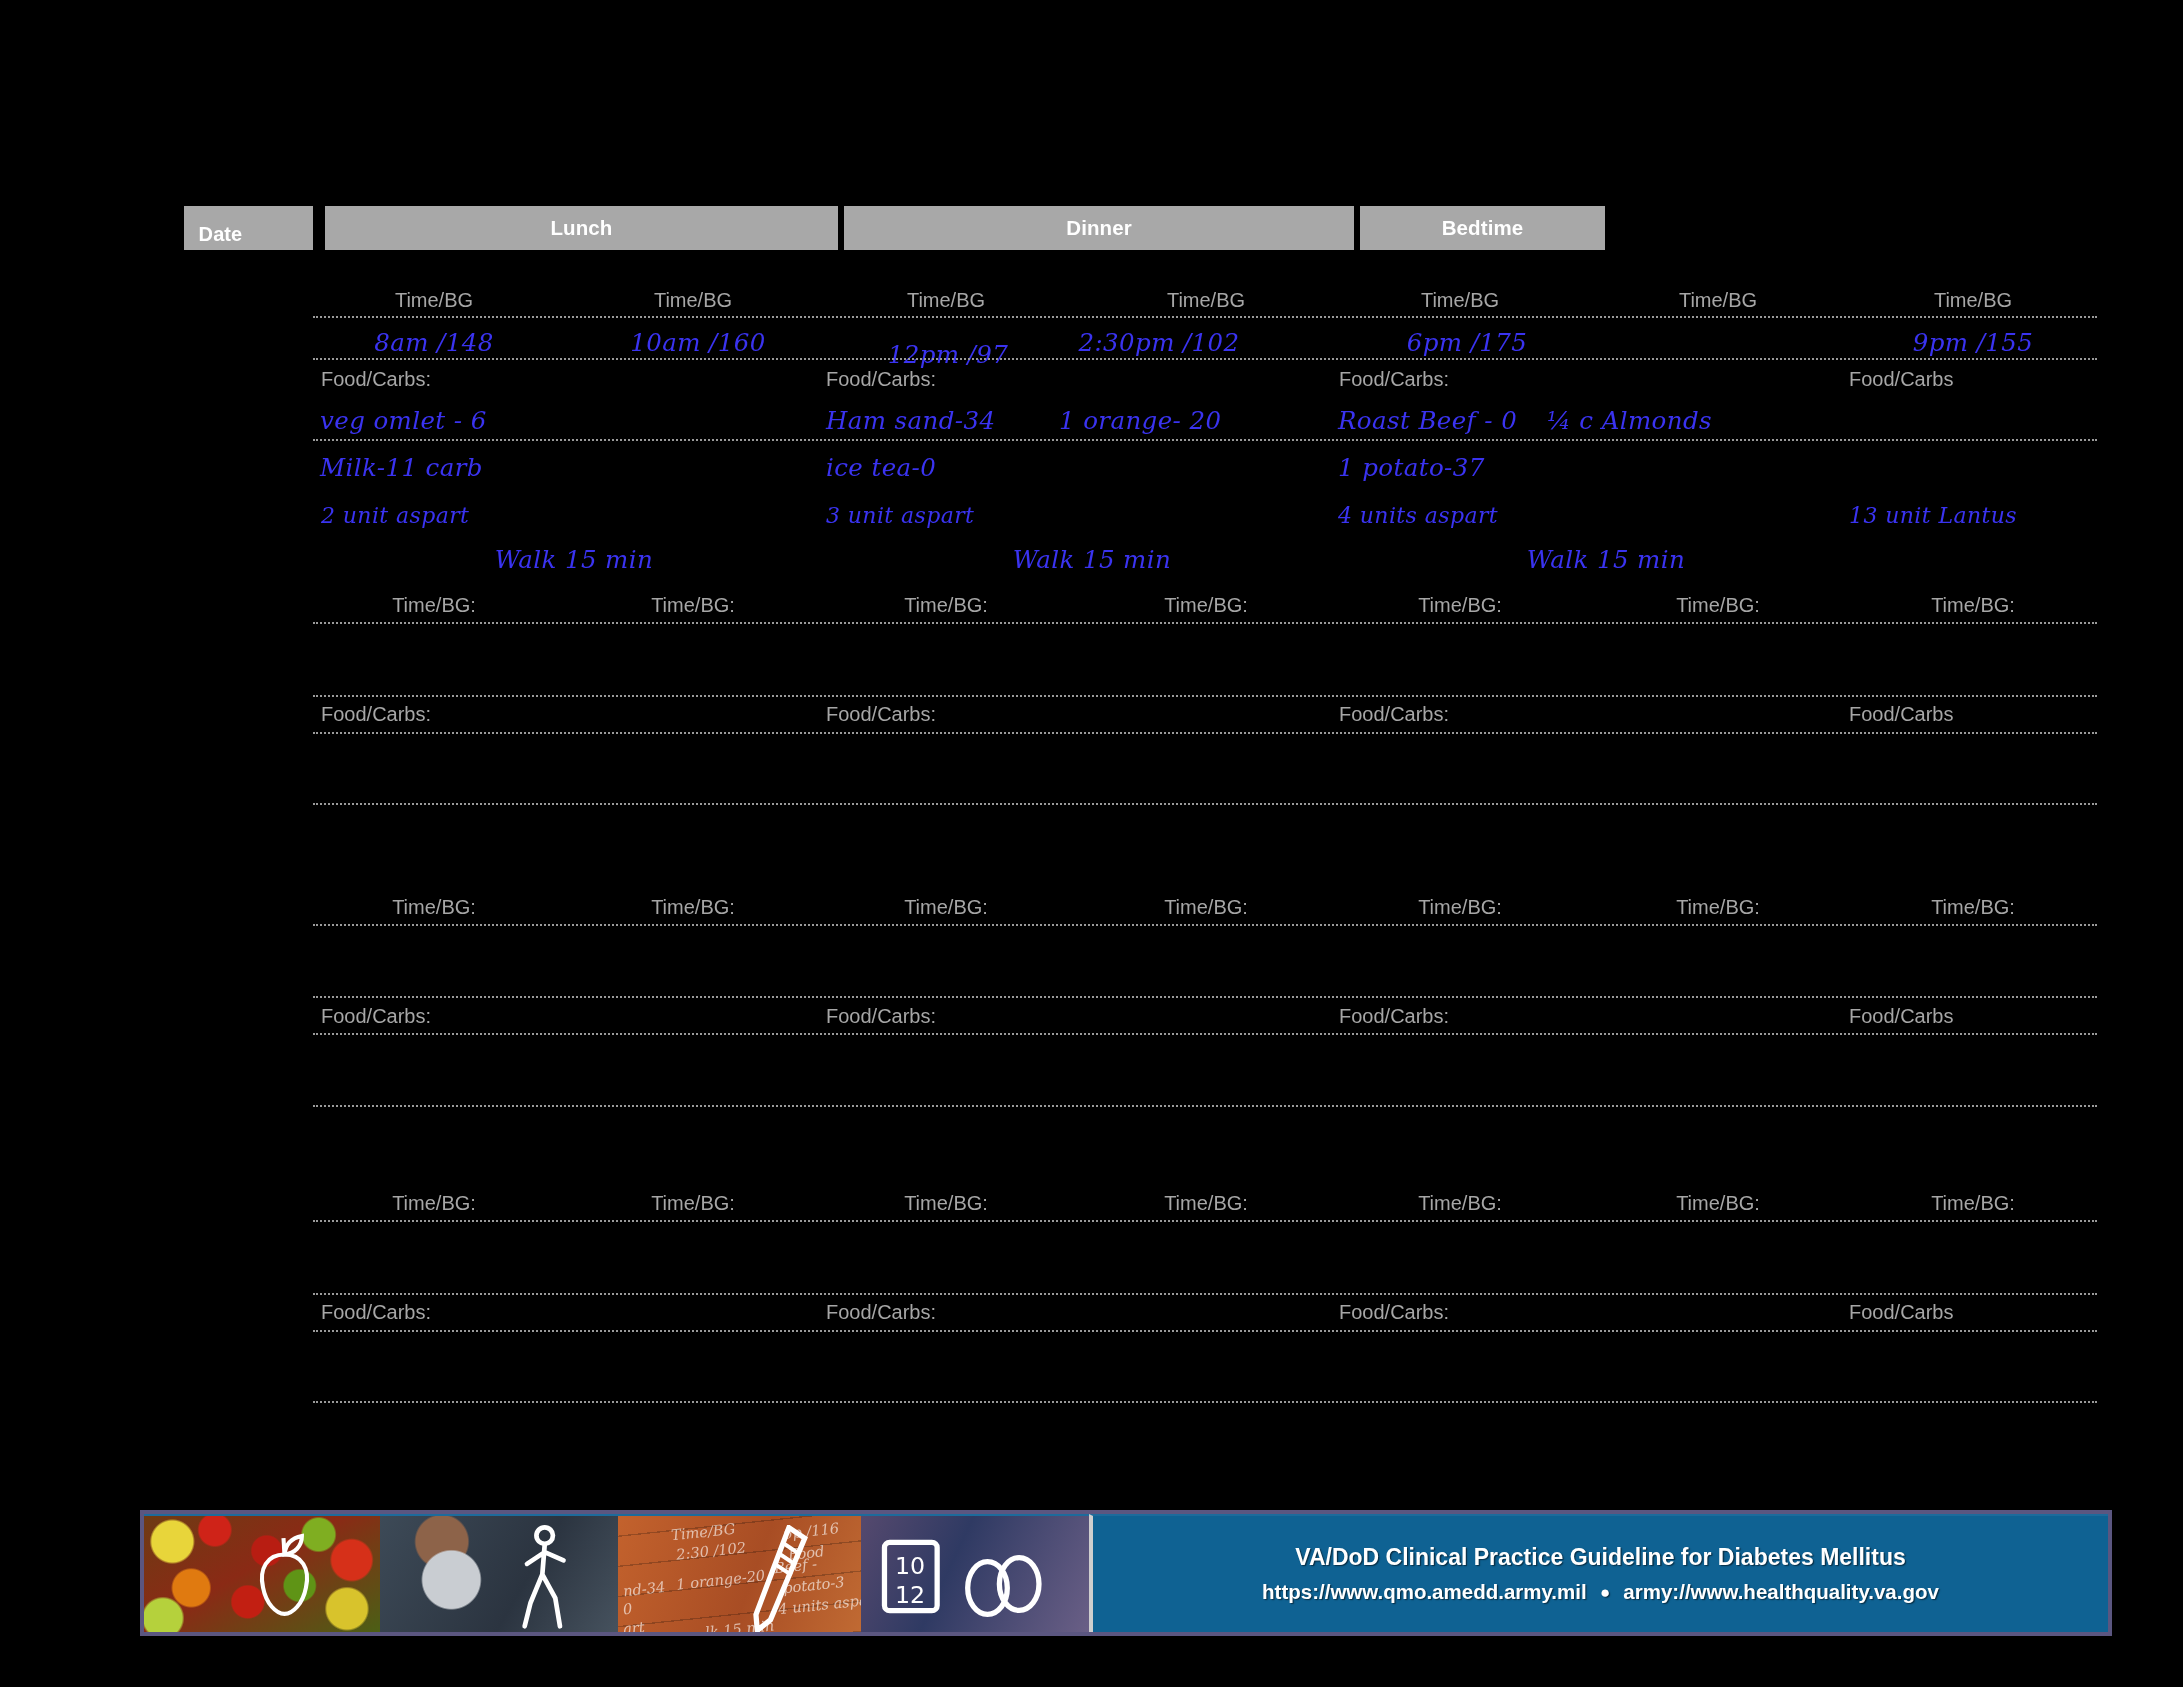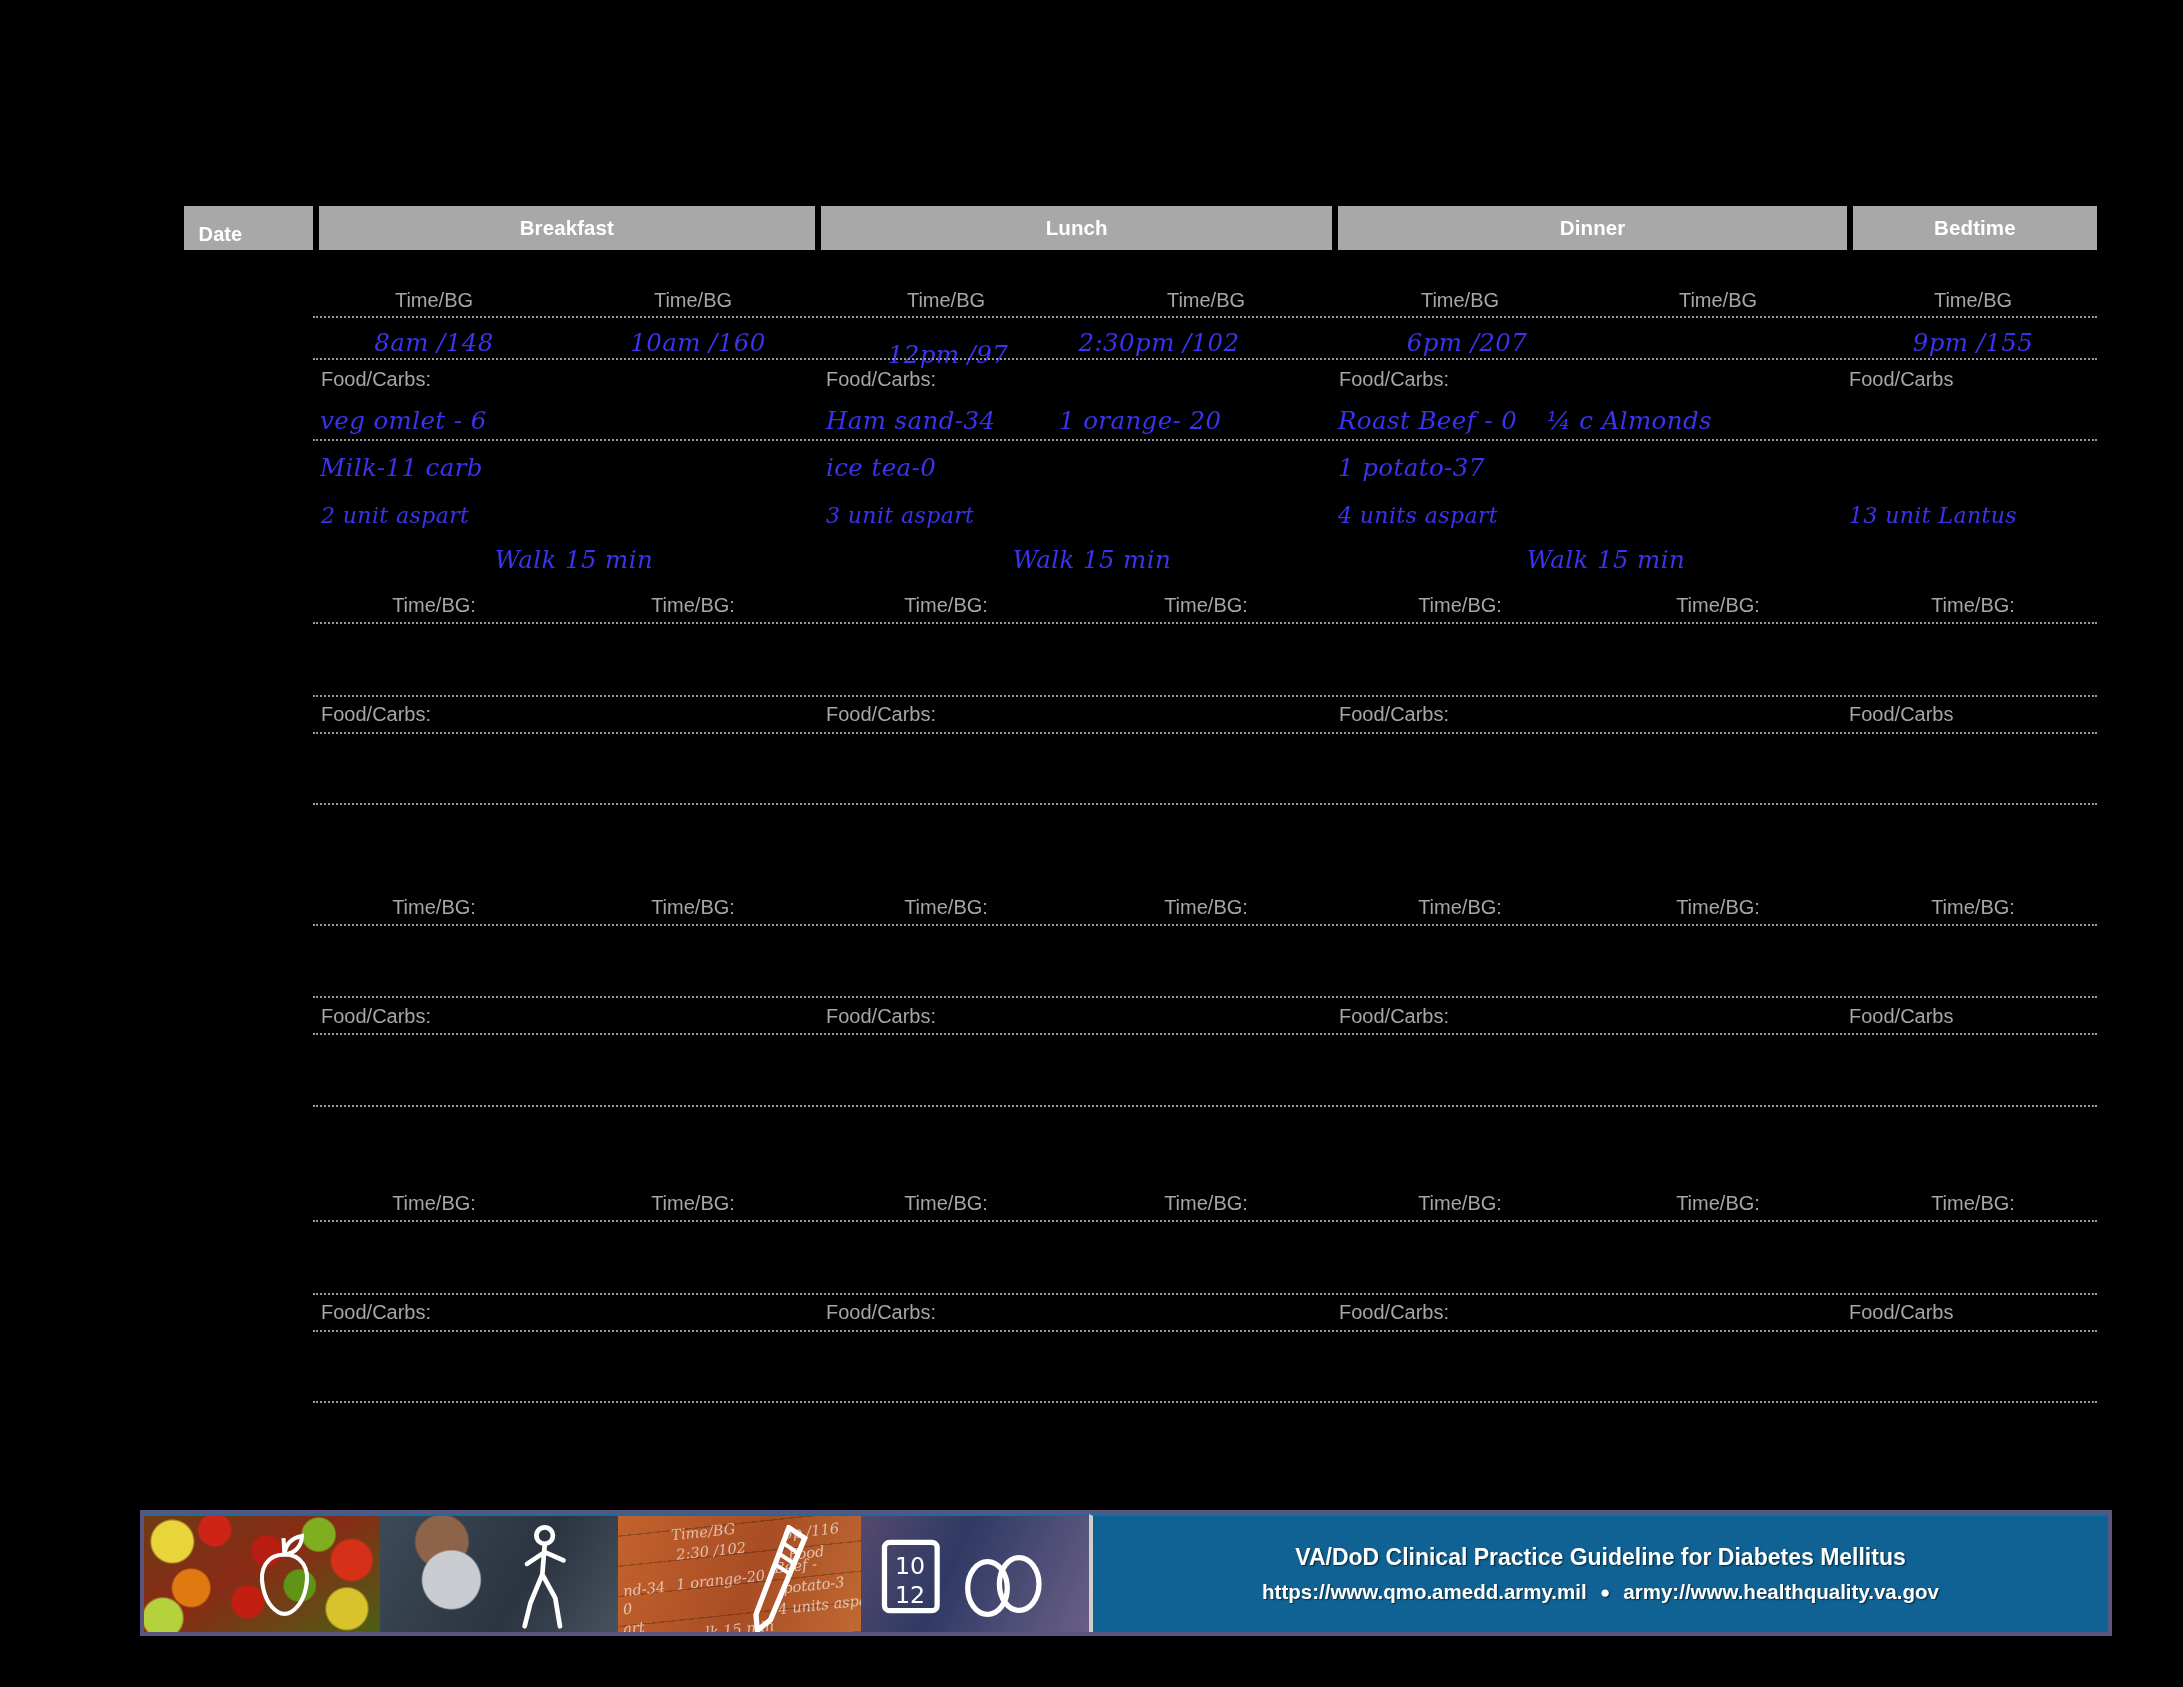--- a/index.html
+++ b/index.html
@@ -184,23 +184,20 @@
 
 <div id="page">
 
   <div id="logsheet">
 
     <div class="hdr-row">
       <div class="hdr-cell date" style="width:129px">
         <span>Date</span>
       </div>
       <div class="hdr-gap"></div>
-      <div class="hdr-cell" style="width:498px">
-        <span>Breakfast</span>
-      </div>
       <div class="hdr-gap"></div>
       <div class="hdr-cell" style="width:513px">
         <span>Lunch</span>
       </div>
       <div class="hdr-gap"></div>
       <div class="hdr-cell" style="width:510px">
         <span>Dinner</span>
       </div>
       <div class="hdr-gap"></div>
       <div class="hdr-cell" style="width:245px">
@@ -217,21 +214,21 @@
       <div class="lbl c" style="left:1276px; top:40px">Time/BG</div>
       <div class="lbl c" style="left:1534px; top:40px">Time/BG</div>
       <div class="lbl c" style="left:1789px; top:40px">Time/BG</div>
 
       <div class="rule" style="left:129px; top:66px; width:1784px"></div>
 
       <div class="hw big c" style="left:250px; top:81px">8am /148</div>
       <div class="hw big c" style="left:514px; top:81px">10am /160</div>
       <div class="hw big c" style="left:764px; top:93px">12pm /97</div>
       <div class="hw big c" style="left:975px; top:81px">2:30pm /102</div>
-      <div class="hw big c" style="left:1283px; top:81px">6pm /207</div>
+      <div class="hw big c" style="left:1283px; top:81px">6pm /175</div>
       <div class="hw big c" style="left:1789px; top:81px">9pm /155</div>
 
       <div class="rule" style="left:129px; top:108px; width:1784px"></div>
 
       <div class="lbl" style="left:137px; top:119px">Food/Carbs:</div>
       <div class="lbl" style="left:642px; top:119px">Food/Carbs:</div>
       <div class="lbl" style="left:1155px; top:119px">Food/Carbs:</div>
       <div class="lbl" style="left:1665px; top:119px">Food/Carbs</div>
 
       <div class="hw big" style="left:136px; top:159px">veg omlet - 6</div>

